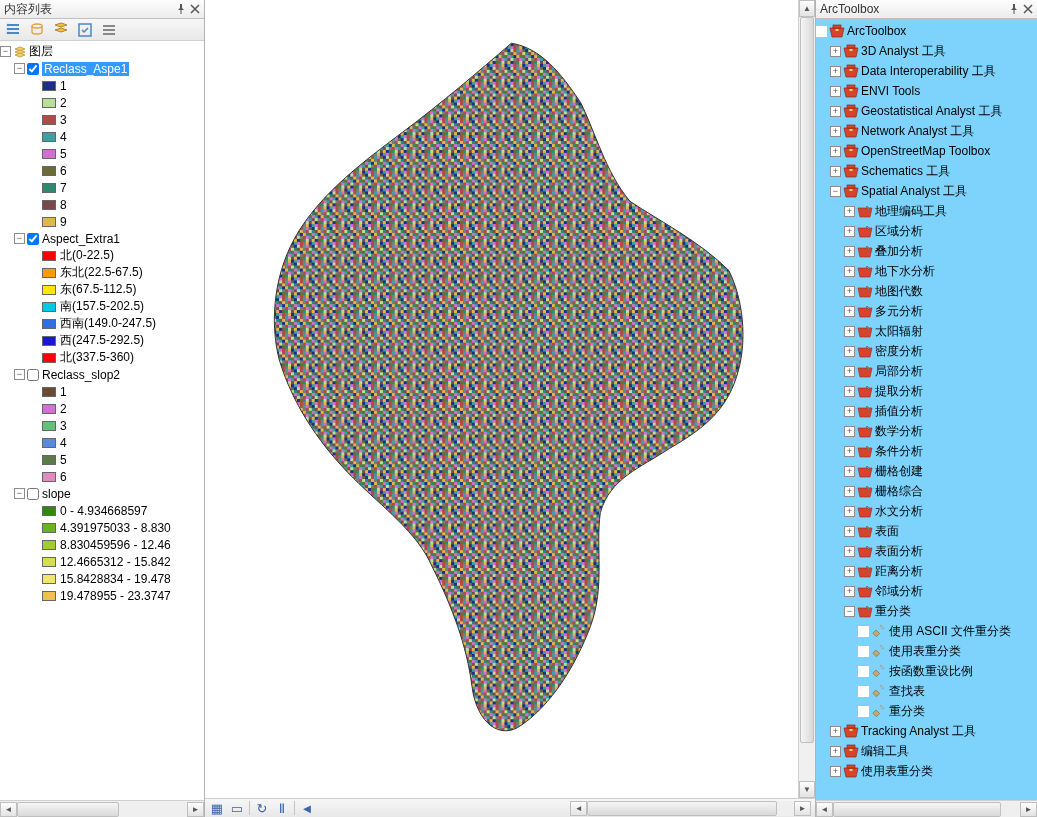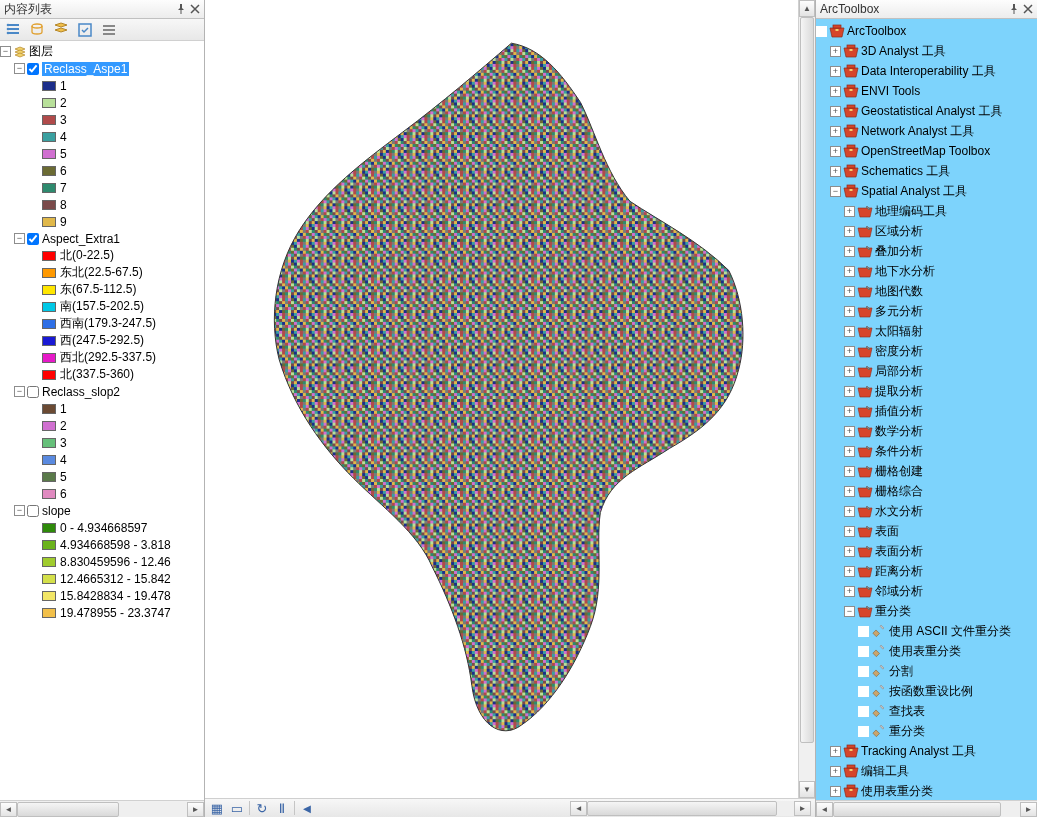--- a/index.html
+++ b/index.html
@@ -199,31 +199,26 @@
         <span class="layer-label">东(67.5-112.5)</span>
       </div>
       <div class="tree-node">
         <span class="tree-indent" style="width: 42px;"></span>
         <span class="swatch" style="background: rgb(0, 200, 230);"></span>
         <span class="layer-label">南(157.5-202.5)</span>
       </div>
       <div class="tree-node">
         <span class="tree-indent" style="width: 42px;"></span>
         <span class="swatch" style="background: rgb(46, 111, 230);"></span>
-        <span class="layer-label">西南(179.3-247.5)</span>
+        <span class="layer-label">西南(149.0-247.5)</span>
       </div>
       <div class="tree-node">
         <span class="tree-indent" style="width: 42px;"></span>
         <span class="swatch" style="background: rgb(25, 25, 212);"></span>
         <span class="layer-label">西(247.5-292.5)</span>
-      </div>
-      <div class="tree-node">
-        <span class="tree-indent" style="width: 42px;"></span>
-        <span class="swatch" style="background: rgb(230, 25, 200);"></span>
-        <span class="layer-label">西北(292.5-337.5)</span>
       </div>
       <div class="tree-node">
         <span class="tree-indent" style="width: 42px;"></span>
         <span class="swatch" style="background: rgb(255, 0, 0);"></span>
         <span class="layer-label">北(337.5-360)</span>
       </div>
       <div class="tree-node">
         <span class="tree-indent" style="width: 14px;"></span>
         <span class="expander">−</span>
         <input type="checkbox" class="chk" style="">
@@ -266,21 +261,21 @@
         <span class="layer-label">slope</span>
       </div>
       <div class="tree-node">
         <span class="tree-indent" style="width: 42px;"></span>
         <span class="swatch" style="background: rgb(46, 138, 10);"></span>
         <span class="layer-label">0 - 4.934668597</span>
       </div>
       <div class="tree-node">
         <span class="tree-indent" style="width: 42px;"></span>
         <span class="swatch" style="background: rgb(107, 179, 28);"></span>
-        <span class="layer-label">4.934668598 - 3.818</span>
+        <span class="layer-label">4.391975033 - 8.830</span>
       </div>
       <div class="tree-node">
         <span class="tree-indent" style="width: 42px;"></span>
         <span class="swatch" style="background: rgb(160, 204, 46);"></span>
         <span class="layer-label">8.830459596 - 12.46</span>
       </div>
       <div class="tree-node">
         <span class="tree-indent" style="width: 42px;"></span>
         <span class="swatch" style="background: rgb(212, 224, 74);"></span>
         <span class="layer-label">12.4665312 - 15.842</span>
@@ -763,31 +758,20 @@
       </div>
       <div class="tbx-node">
         <span class="tree-indent" style="width: 42px;"></span>
         <span class="expander empty"></span>
         <span class="tbx-icon">
           <svg viewBox="0 0 14 14">
             <path d="M9 1l3 3-1.2 1.2L8 2.2z" fill="#bfbfbf" stroke="#888" stroke-width="0.5"></path>
             <rect x="2" y="7" width="4.5" height="5" transform="rotate(-45 4 9.5)" fill="#caa46a" stroke="#7a5a30" stroke-width="0.5"></rect>
           </svg>
         </span>
-        <span class="layer-label">分割</span>
-      </div>
-      <div class="tbx-node">
-        <span class="tree-indent" style="width: 42px;"></span>
-        <span class="expander empty"></span>
-        <span class="tbx-icon">
-          <svg viewBox="0 0 14 14">
-            <path d="M9 1l3 3-1.2 1.2L8 2.2z" fill="#bfbfbf" stroke="#888" stroke-width="0.5"></path>
-            <rect x="2" y="7" width="4.5" height="5" transform="rotate(-45 4 9.5)" fill="#caa46a" stroke="#7a5a30" stroke-width="0.5"></rect>
-          </svg>
-        </span>
         <span class="layer-label">按函数重设比例</span>
       </div>
       <div class="tbx-node">
         <span class="tree-indent" style="width: 42px;"></span>
         <span class="expander empty"></span>
         <span class="tbx-icon">
           <svg viewBox="0 0 14 14">
             <path d="M9 1l3 3-1.2 1.2L8 2.2z" fill="#bfbfbf" stroke="#888" stroke-width="0.5"></path>
             <rect x="2" y="7" width="4.5" height="5" transform="rotate(-45 4 9.5)" fill="#caa46a" stroke="#7a5a30" stroke-width="0.5"></rect>
           </svg>

